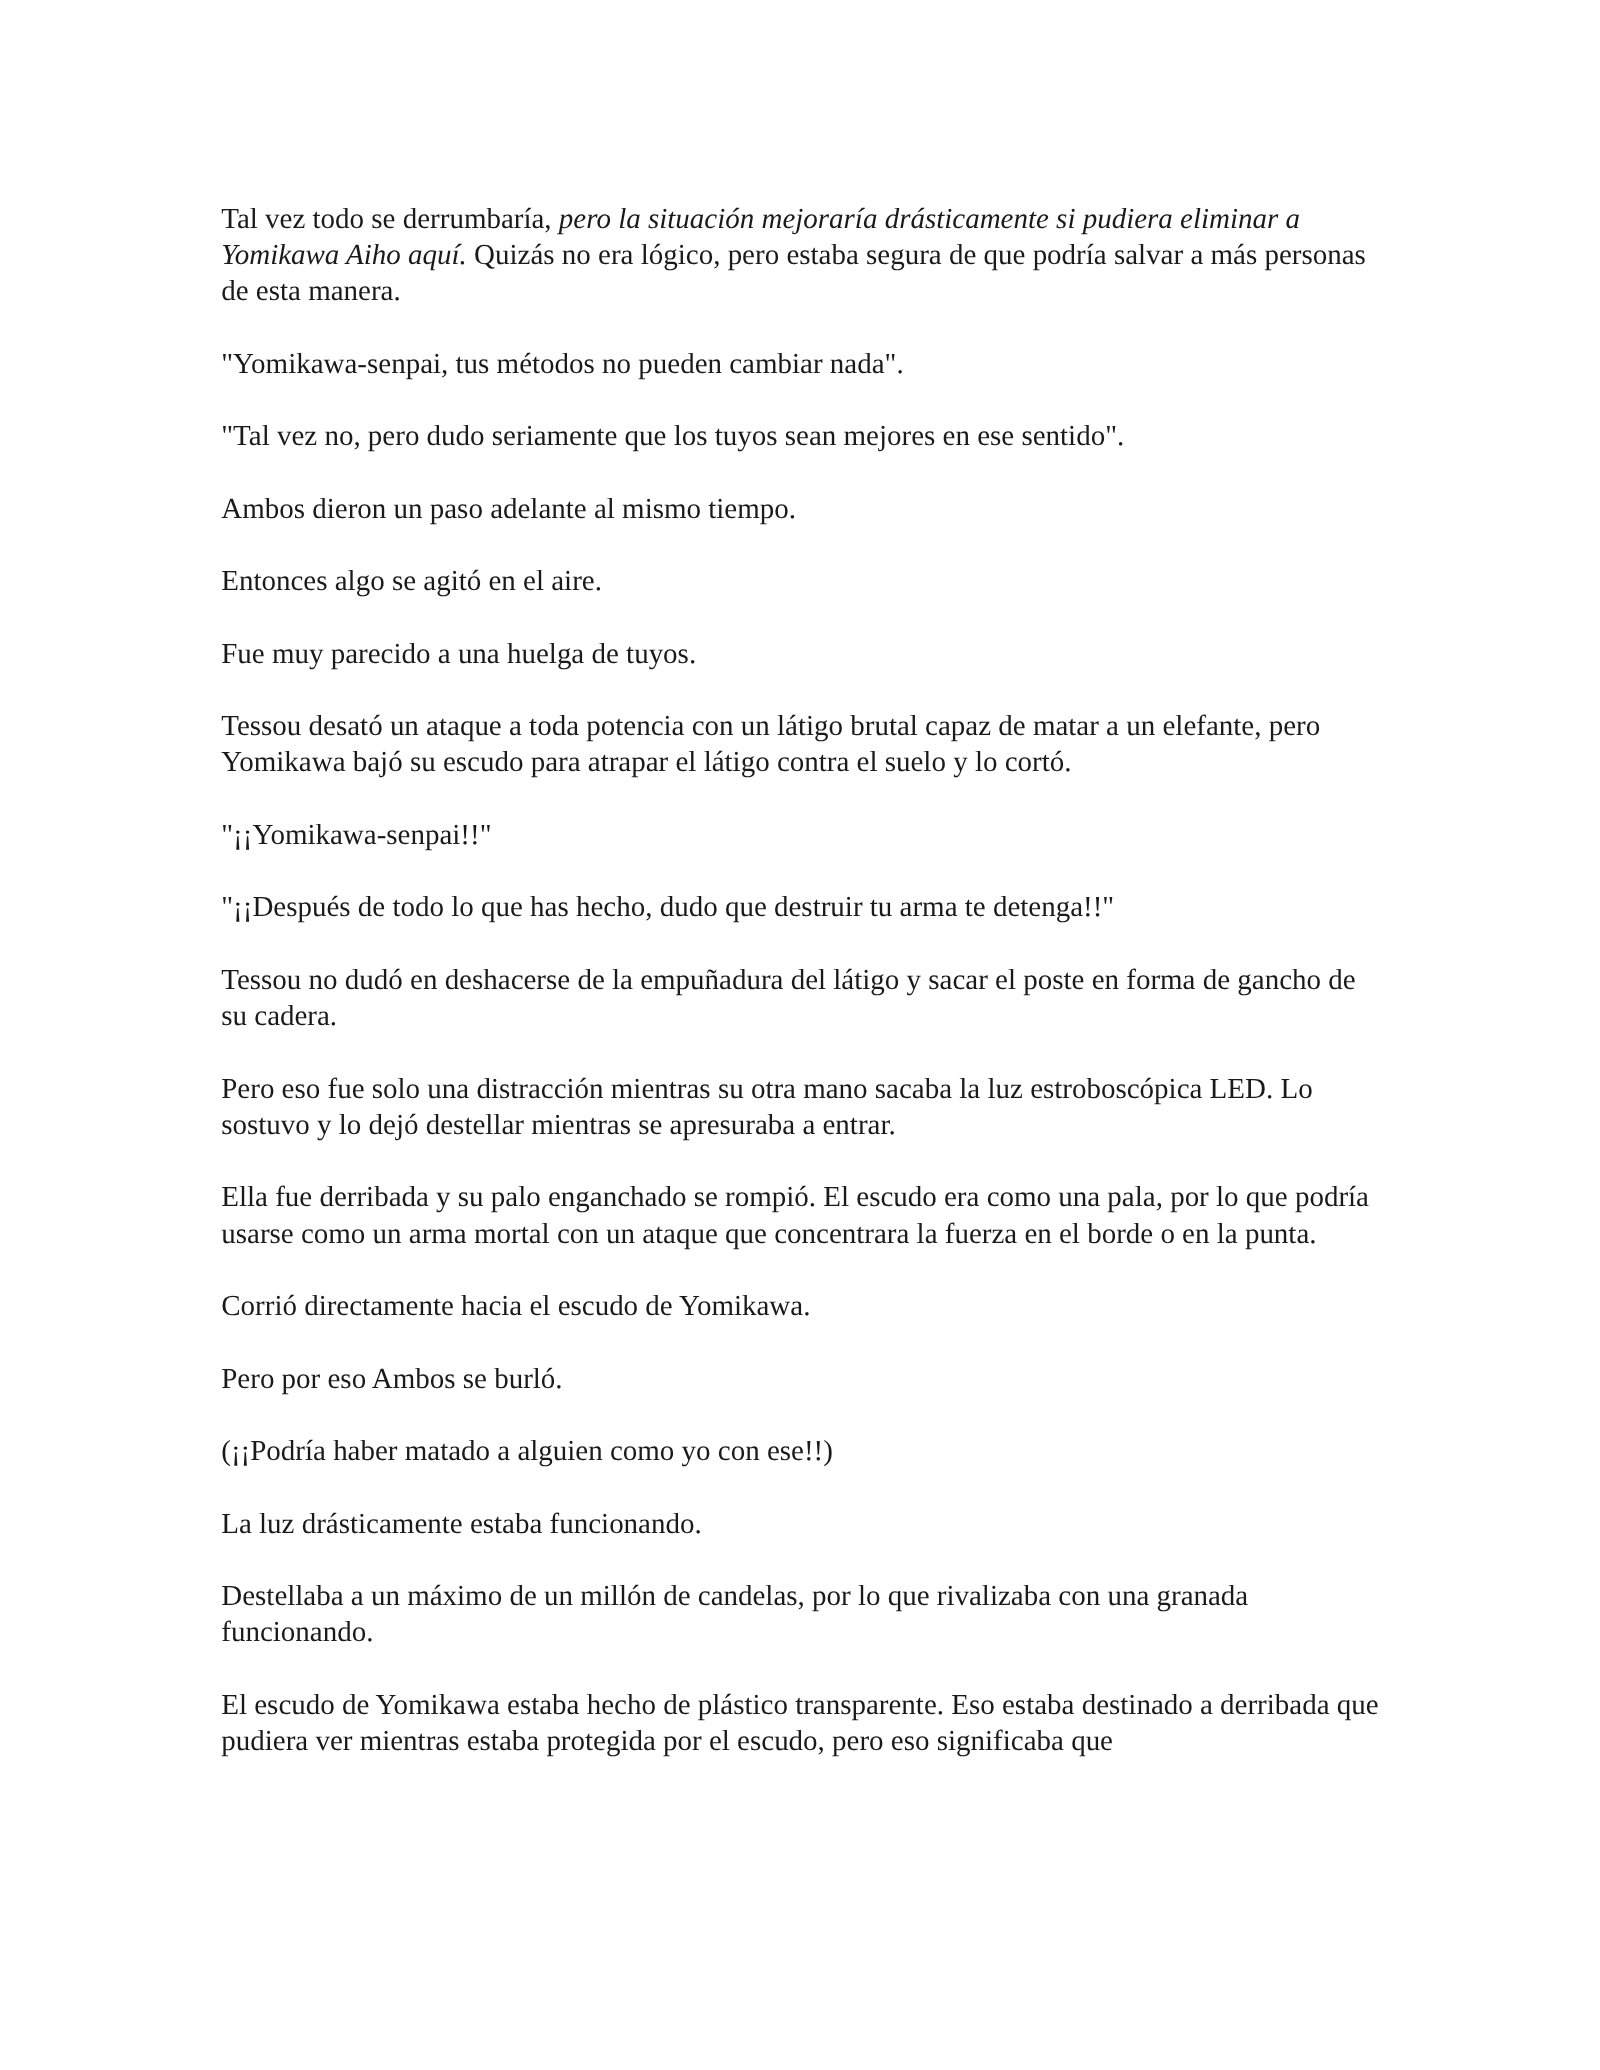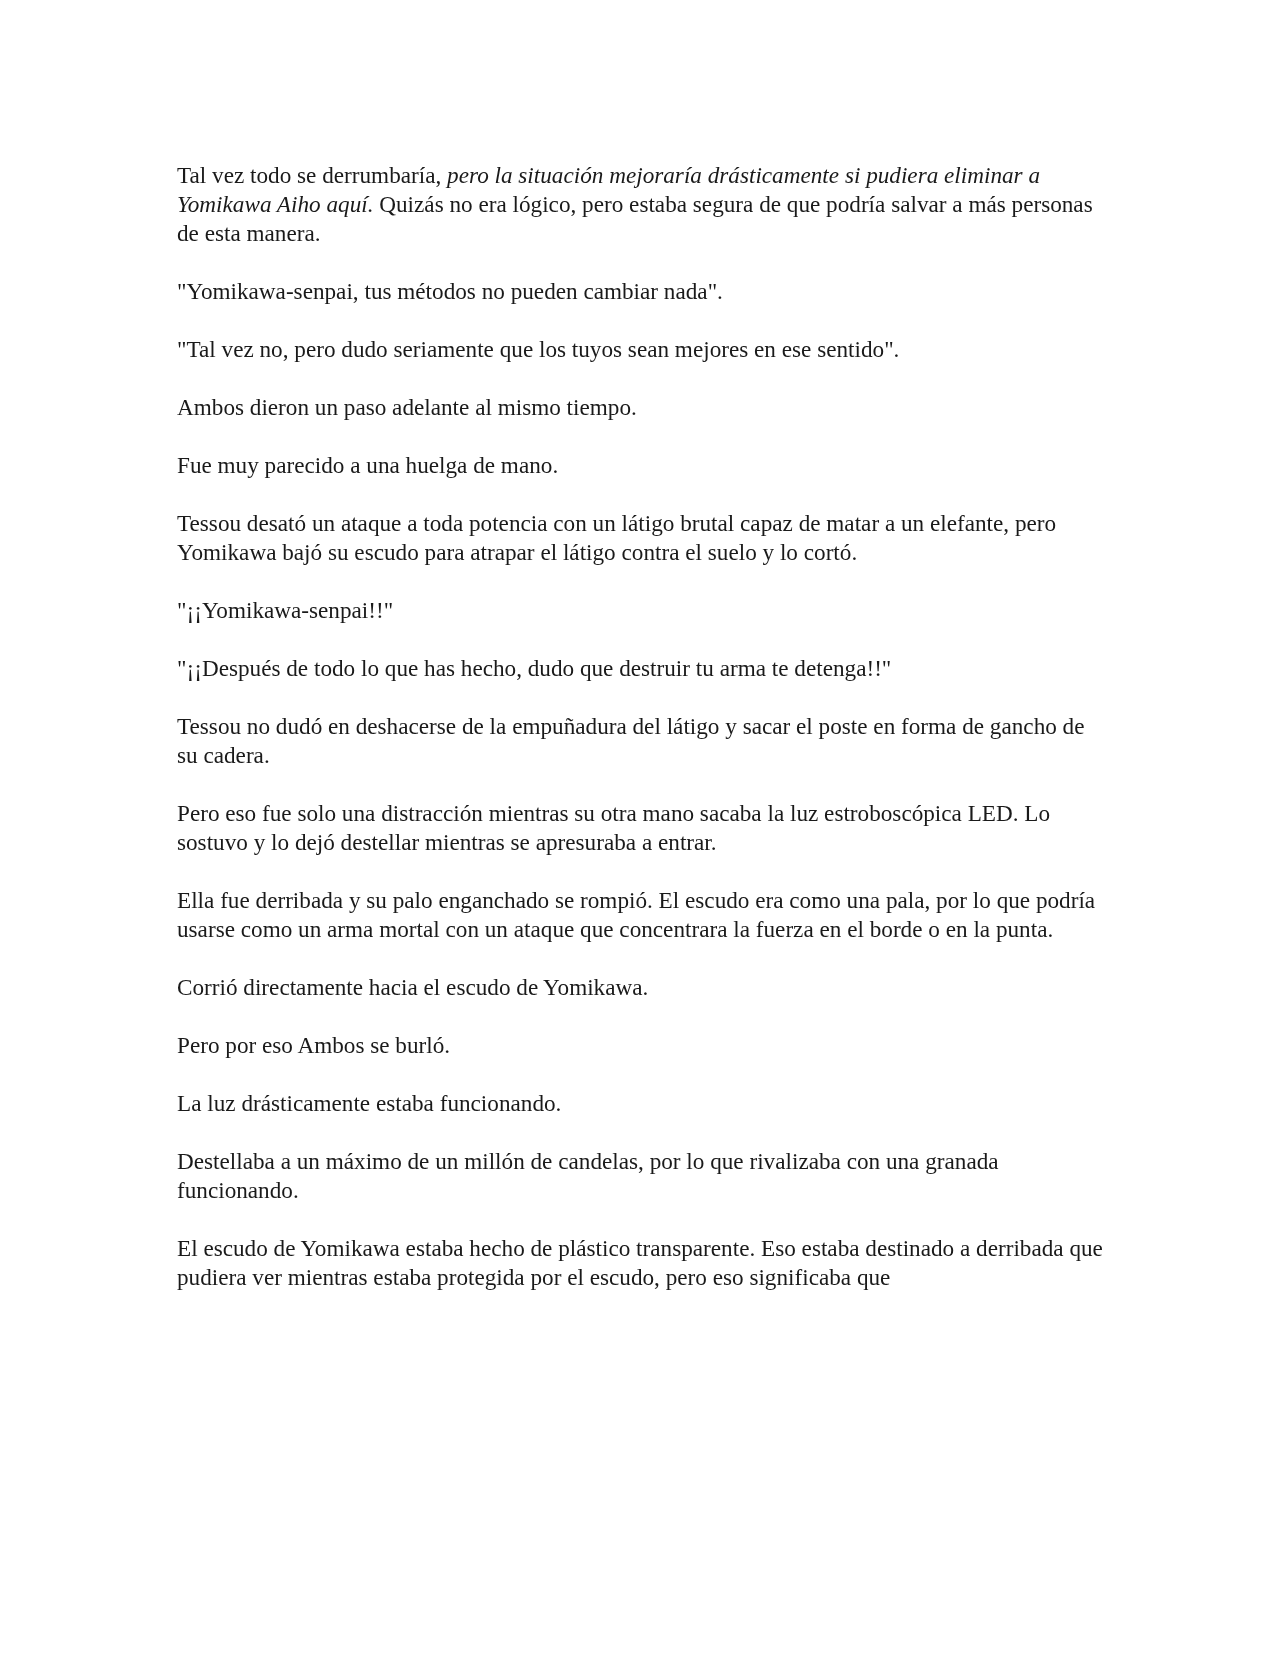--- a/index.html
+++ b/index.html
@@ -13,25 +13,27 @@
   .page em { font-style:italic; }
 </style>
 </head>
 <body>
 
 <div class="page">
   <p><span>Tal vez todo se derrumbaría, </span><em>pero la situación mejoraría drásticamente si pudiera eliminar a Yomikawa Aiho aquí.</em><span> Quizás no era lógico, pero estaba segura de que podría salvar a más personas de esta manera.</span></p>
   <p>"Yomikawa-senpai, tus métodos no pueden cambiar nada".</p>
   <p>"Tal vez no, pero dudo seriamente que los tuyos sean mejores en ese sentido".</p>
   <p>Ambos dieron un paso adelante al mismo tiempo.</p>
-  <p>Fue muy parecido a una huelga de mano.</p>
+  <p>Entonces algo se agitó en el aire.</p>
+  <p>Fue muy parecido a una huelga de tuyos.</p>
   <p>Tessou desató un ataque a toda potencia con un látigo brutal capaz de matar a un elefante, pero Yomikawa bajó su escudo para atrapar el látigo contra el suelo y lo cortó.</p>
   <p>"¡¡Yomikawa-senpai!!"</p>
   <p>"¡¡Después de todo lo que has hecho, dudo que destruir tu arma te detenga!!"</p>
   <p>Tessou no dudó en deshacerse de la empuñadura del látigo y sacar el poste en forma de gancho de su cadera.</p>
   <p>Pero eso fue solo una distracción mientras su otra mano sacaba la luz estroboscópica LED. Lo sostuvo y lo dejó destellar mientras se apresuraba a entrar.</p>
   <p>Ella fue derribada y su palo enganchado se rompió. El escudo era como una pala, por lo que podría usarse como un arma mortal con un ataque que concentrara la fuerza en el borde o en la punta.</p>
   <p>Corrió directamente hacia el escudo de Yomikawa.</p>
   <p>Pero por eso Ambos se burló.</p>
+  <p>(¡¡Podría haber matado a alguien como yo con ese!!)</p>
   <p>La luz drásticamente estaba funcionando.</p>
   <p>Destellaba a un máximo de un millón de candelas, por lo que rivalizaba con una granada funcionando.</p>
   <p>El escudo de Yomikawa estaba hecho de plástico transparente. Eso estaba destinado a derribada que pudiera ver mientras estaba protegida por el escudo, pero eso significaba que</p>
 </div>
 
 </body></html>

